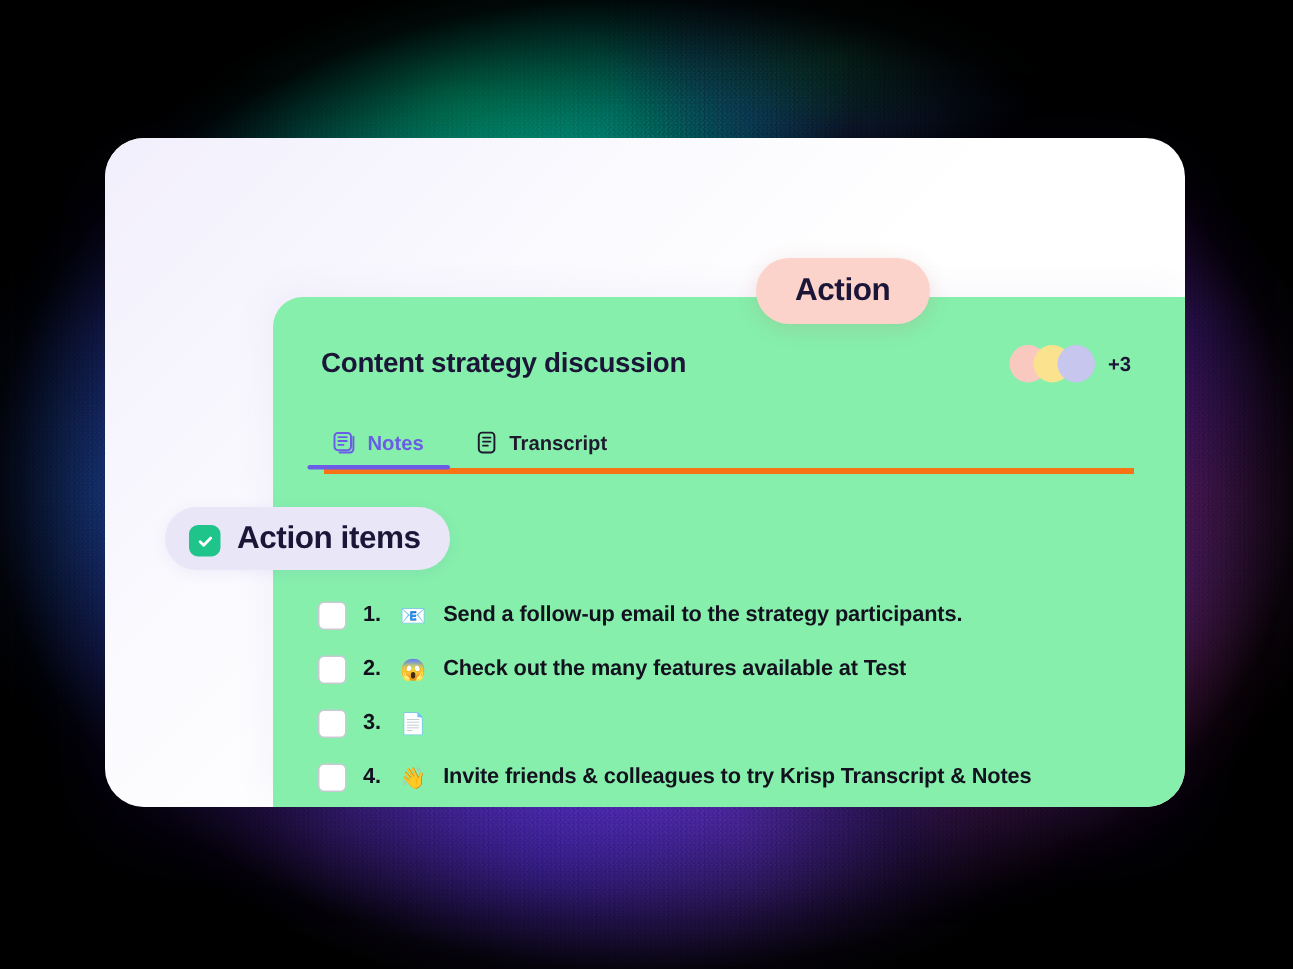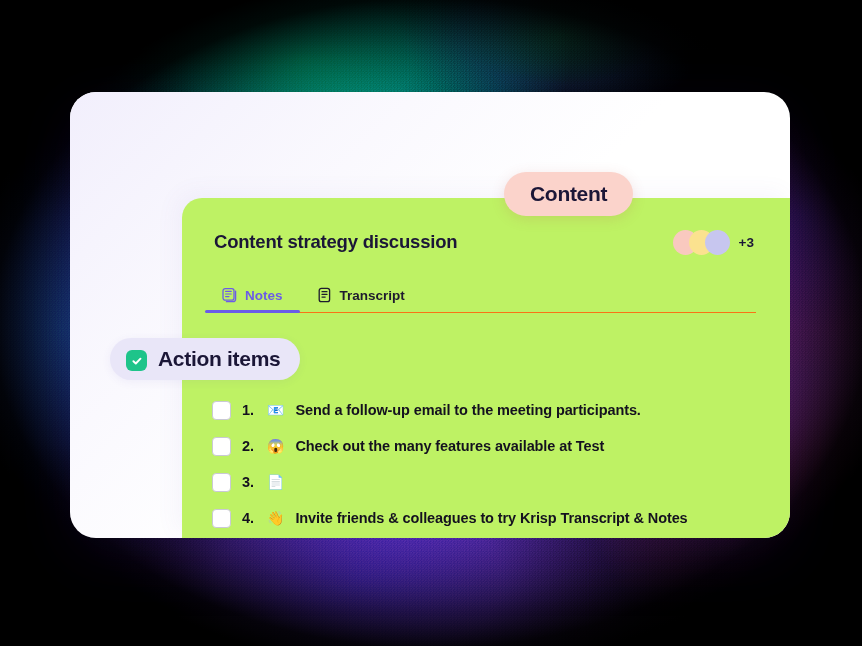--- a/index.html
+++ b/index.html
@@ -134,21 +134,21 @@
     pointer-events: none;
   }
 
   
   .panel {
     position: absolute;
     left: 112px;
     top: 106px;
     right: 0;
     bottom: 0;
-    background: #bef264;
+    background: #86efac;
     border-top-left-radius: 20px;
     box-shadow: -6px -6px 22px rgba(110, 90, 190, 0.055);
   }
 
   
   .panel-head {
     position: absolute;
     left: 32px;
     top: 22px;
     right: 34px;
@@ -191,21 +191,21 @@
   
   .tabs {
     position: absolute;
     left: 34px;
     top: 78px;
     right: 34px;
     height: 36px;
     display: flex;
     align-items: flex-end;
     gap: 22px;
-    border-bottom: 1px solid #f97316;
+    border-bottom: 4px solid #f97316;
   }
   .tab {
     display: flex;
     align-items: center;
     gap: 8px;
     padding: 0 6px 9px 6px;
     font-size: 13.5px;
     font-weight: 700;
     cursor: pointer;
     position: relative;
@@ -359,21 +359,21 @@
       </span>
       <span class="action-label">Action items</span>
     </div>
 
     <div class="task-list" style="left:142px; top:300px;">
 
       <div class="task-row">
         <span class="cb"></span>
         <span class="task-num">1.</span>
         <span class="task-emoji">📧</span>
-        <span class="task-text">Send a follow-up email to the meeting participants.</span>
+        <span class="task-text">Send a follow-up email to the strategy participants.</span>
       </div>
 
       <div class="task-row">
         <span class="cb"></span>
         <span class="task-num">2.</span>
         <span class="task-emoji">😱</span>
         <span class="task-text">Check out the many features available at Test</span>
       </div>
 
       <div class="task-row">
@@ -388,16 +388,16 @@
         <span class="task-emoji">👋</span>
         <span class="task-text">Invite friends &amp; colleagues to try Krisp Transcript &amp; Notes</span>
       </div>
 
     </div>
   </div>
 
   <div style="position:absolute; left:504px; top:172px; padding:10px 26px;
               background:#fbd3cb; border-radius:22px;
               box-shadow:0 3px 14px rgba(180,90,80,0.16);">
-    <span style="font-size:21px; font-weight:700; color:#1b1637; letter-spacing:-0.3px;">Content</span>
+    <span style="font-size:21px; font-weight:700; color:#1b1637; letter-spacing:-0.3px;">Action</span>
   </div>
 
 </div>
 
 </body></html>

